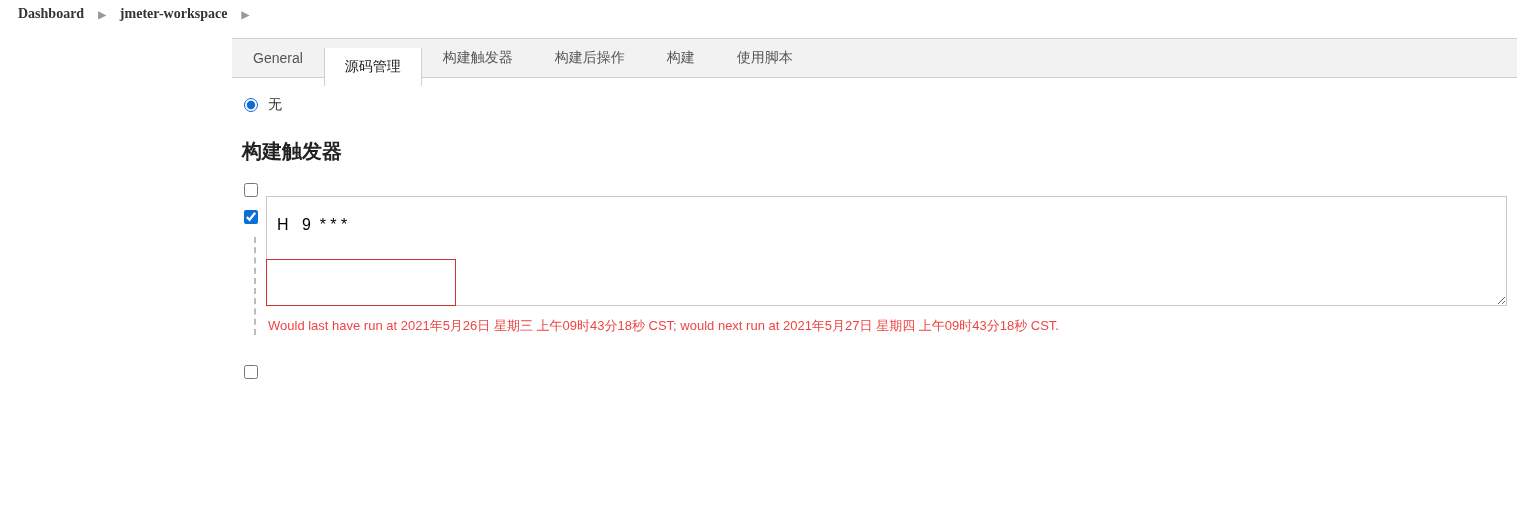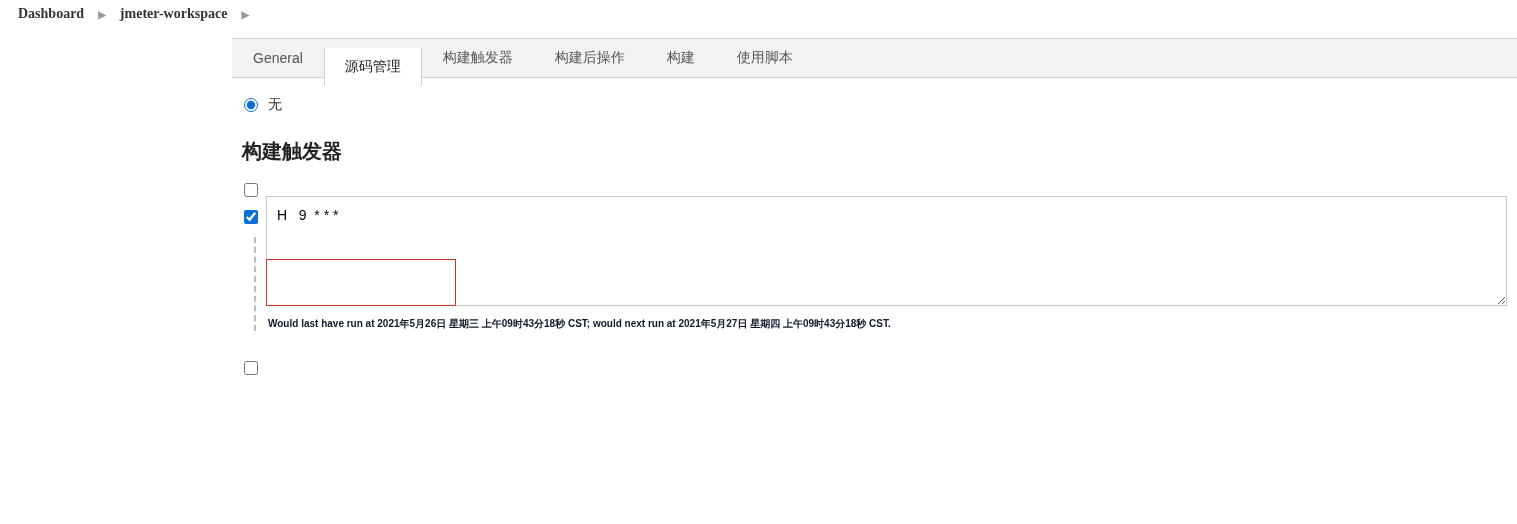--- a/index.html
+++ b/index.html
@@ -62,36 +62,36 @@
       border-left: 2px dashed #bbb;
       padding-left: 10px;
       margin-top: 2px;
     }
     .field-label { font-size: 13px; color: #444; margin: 6px 0 4px 2px; }
     .schedule-area {
       width: 100%;
       height: 110px;
       border: 1px solid #c8c8c8;
       font-family: inherit;
-      font-size: 14px;
-      padding: 8px 10px;
+      font-size: 16px;
+      padding: 16px 10px;
       resize: vertical;
       line-height: 1.5;
     }
     .highlight-box {
       border: 1px solid #d43030;
       padding: 2px;
       margin-bottom: -110px;
       width: 190px;
       height: 47px;
       position: relative;
       z-index: 2;
       pointer-events: none;
     }
-    .hint-text { font-size: 10px; color: #0f172a; margin: 8px 0 12px 2px; font-weight: bold; }
+    .hint-text { font-size: 13px; color: #ef4444; margin: 8px 0 12px 2px; }
     .spacer { height: 12px; }
   </style>
 </head>
 <body>
 
 <div class="breadcrumb">
   <a href="#">Dashboard</a>
   <span class="sep">▶</span>
   <a href="#">jmeter-workspace</a>
   <span class="sep">▶</span>

